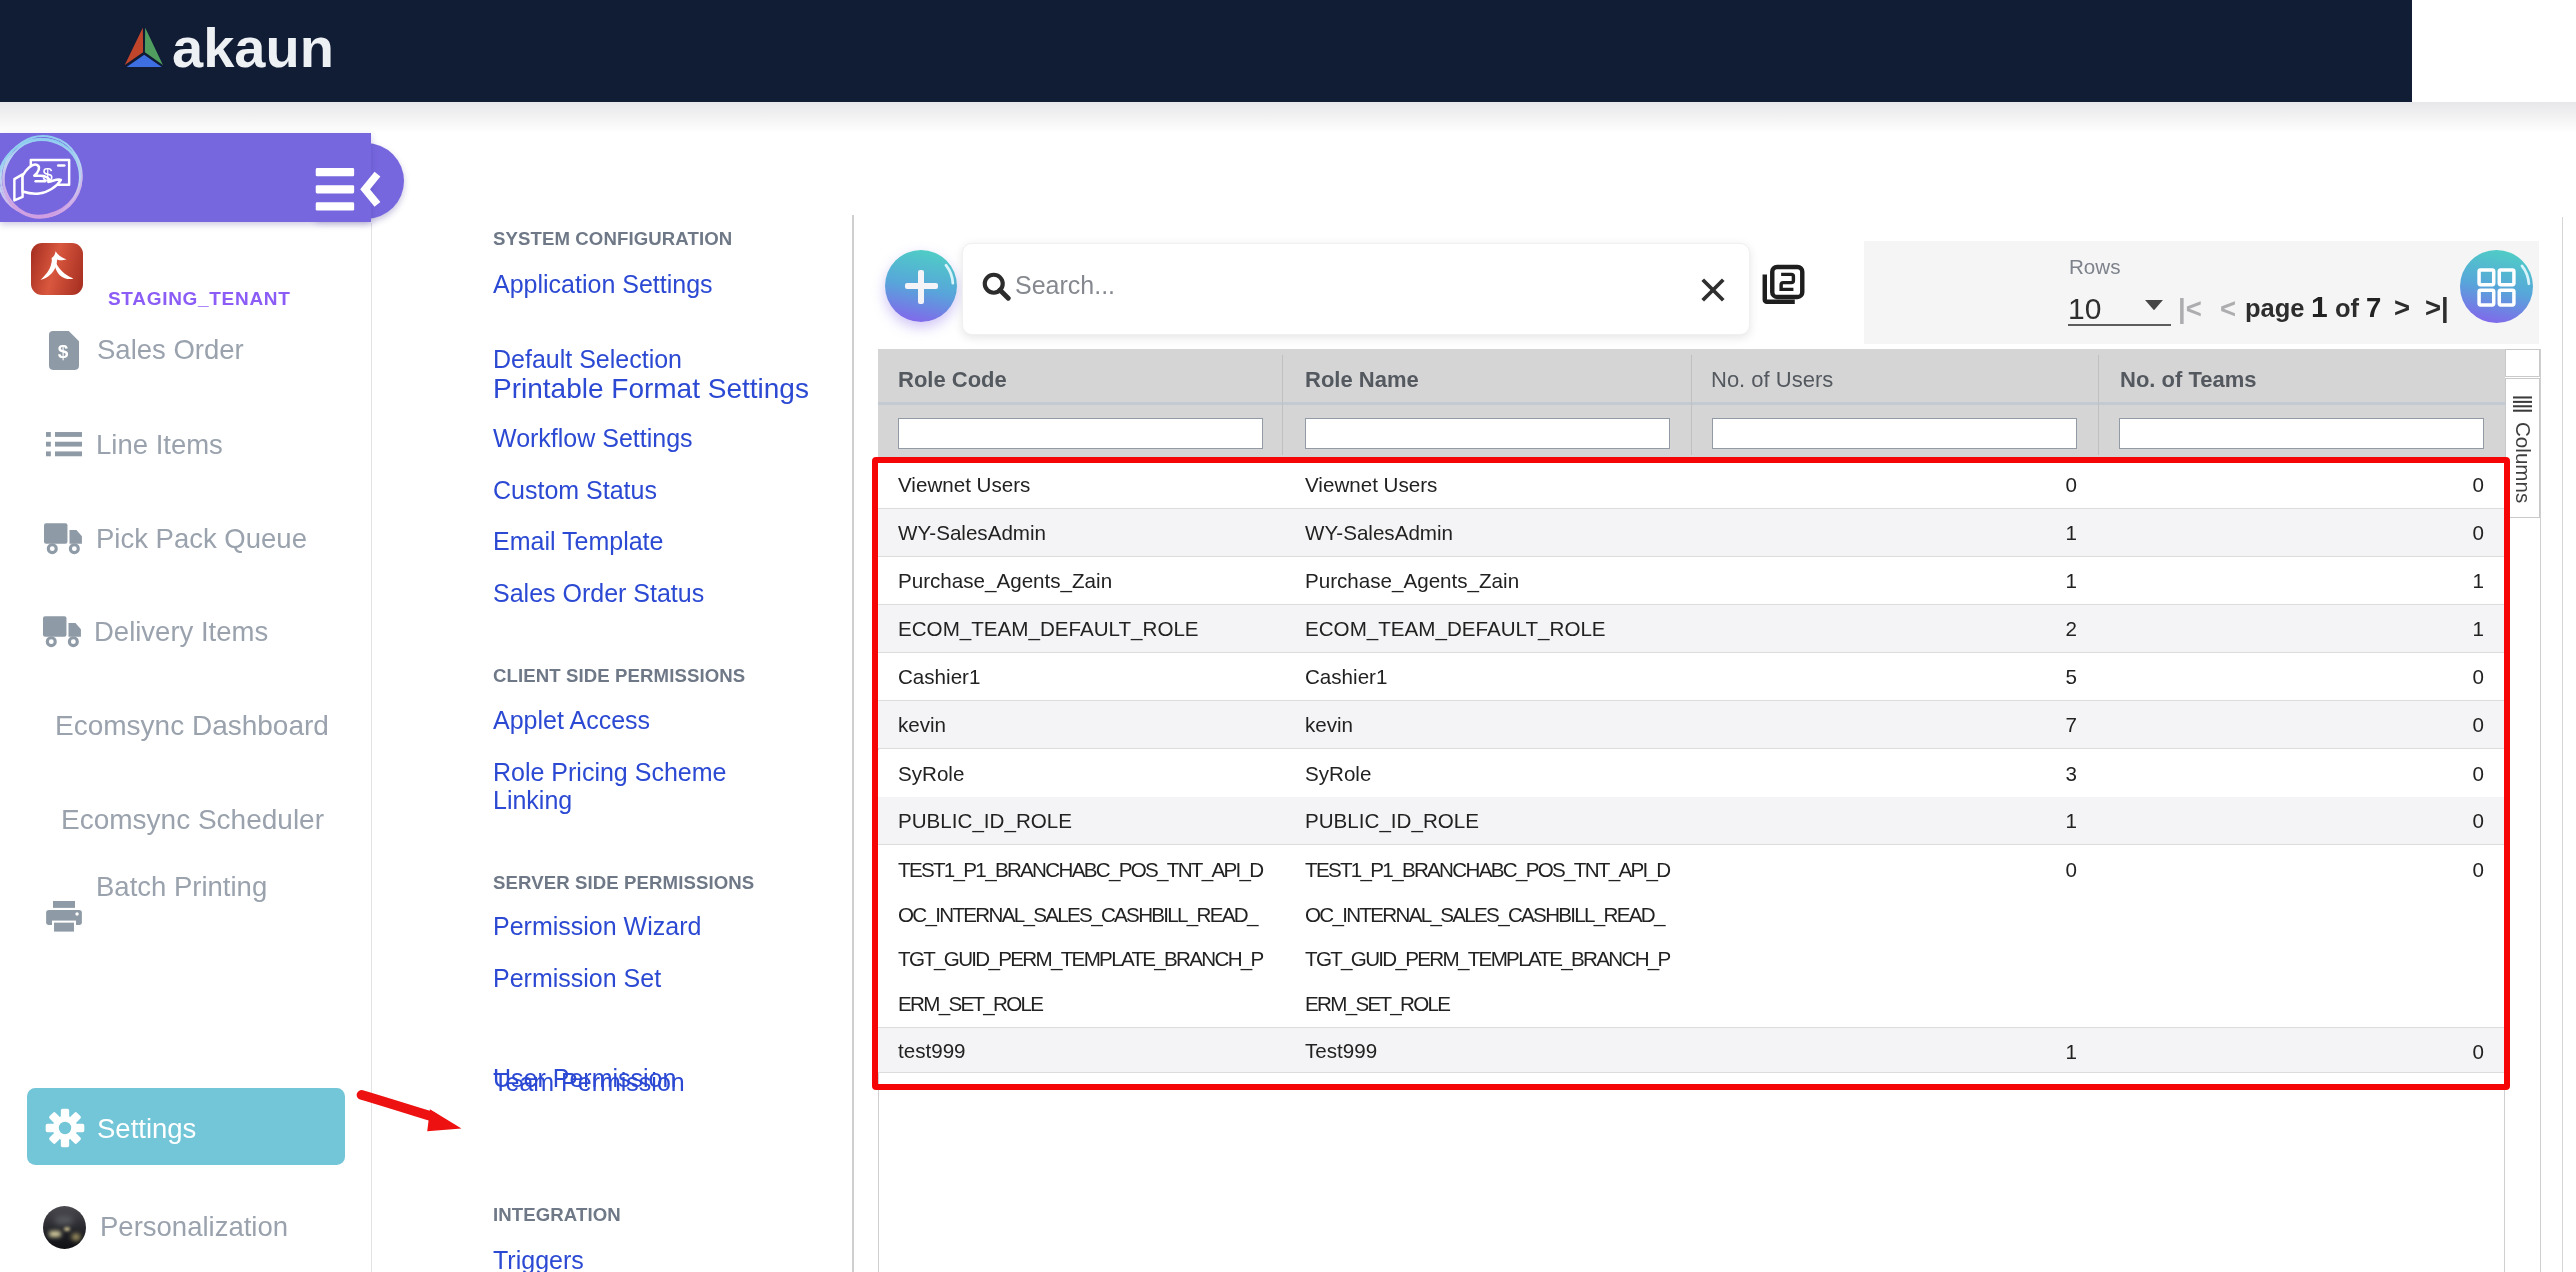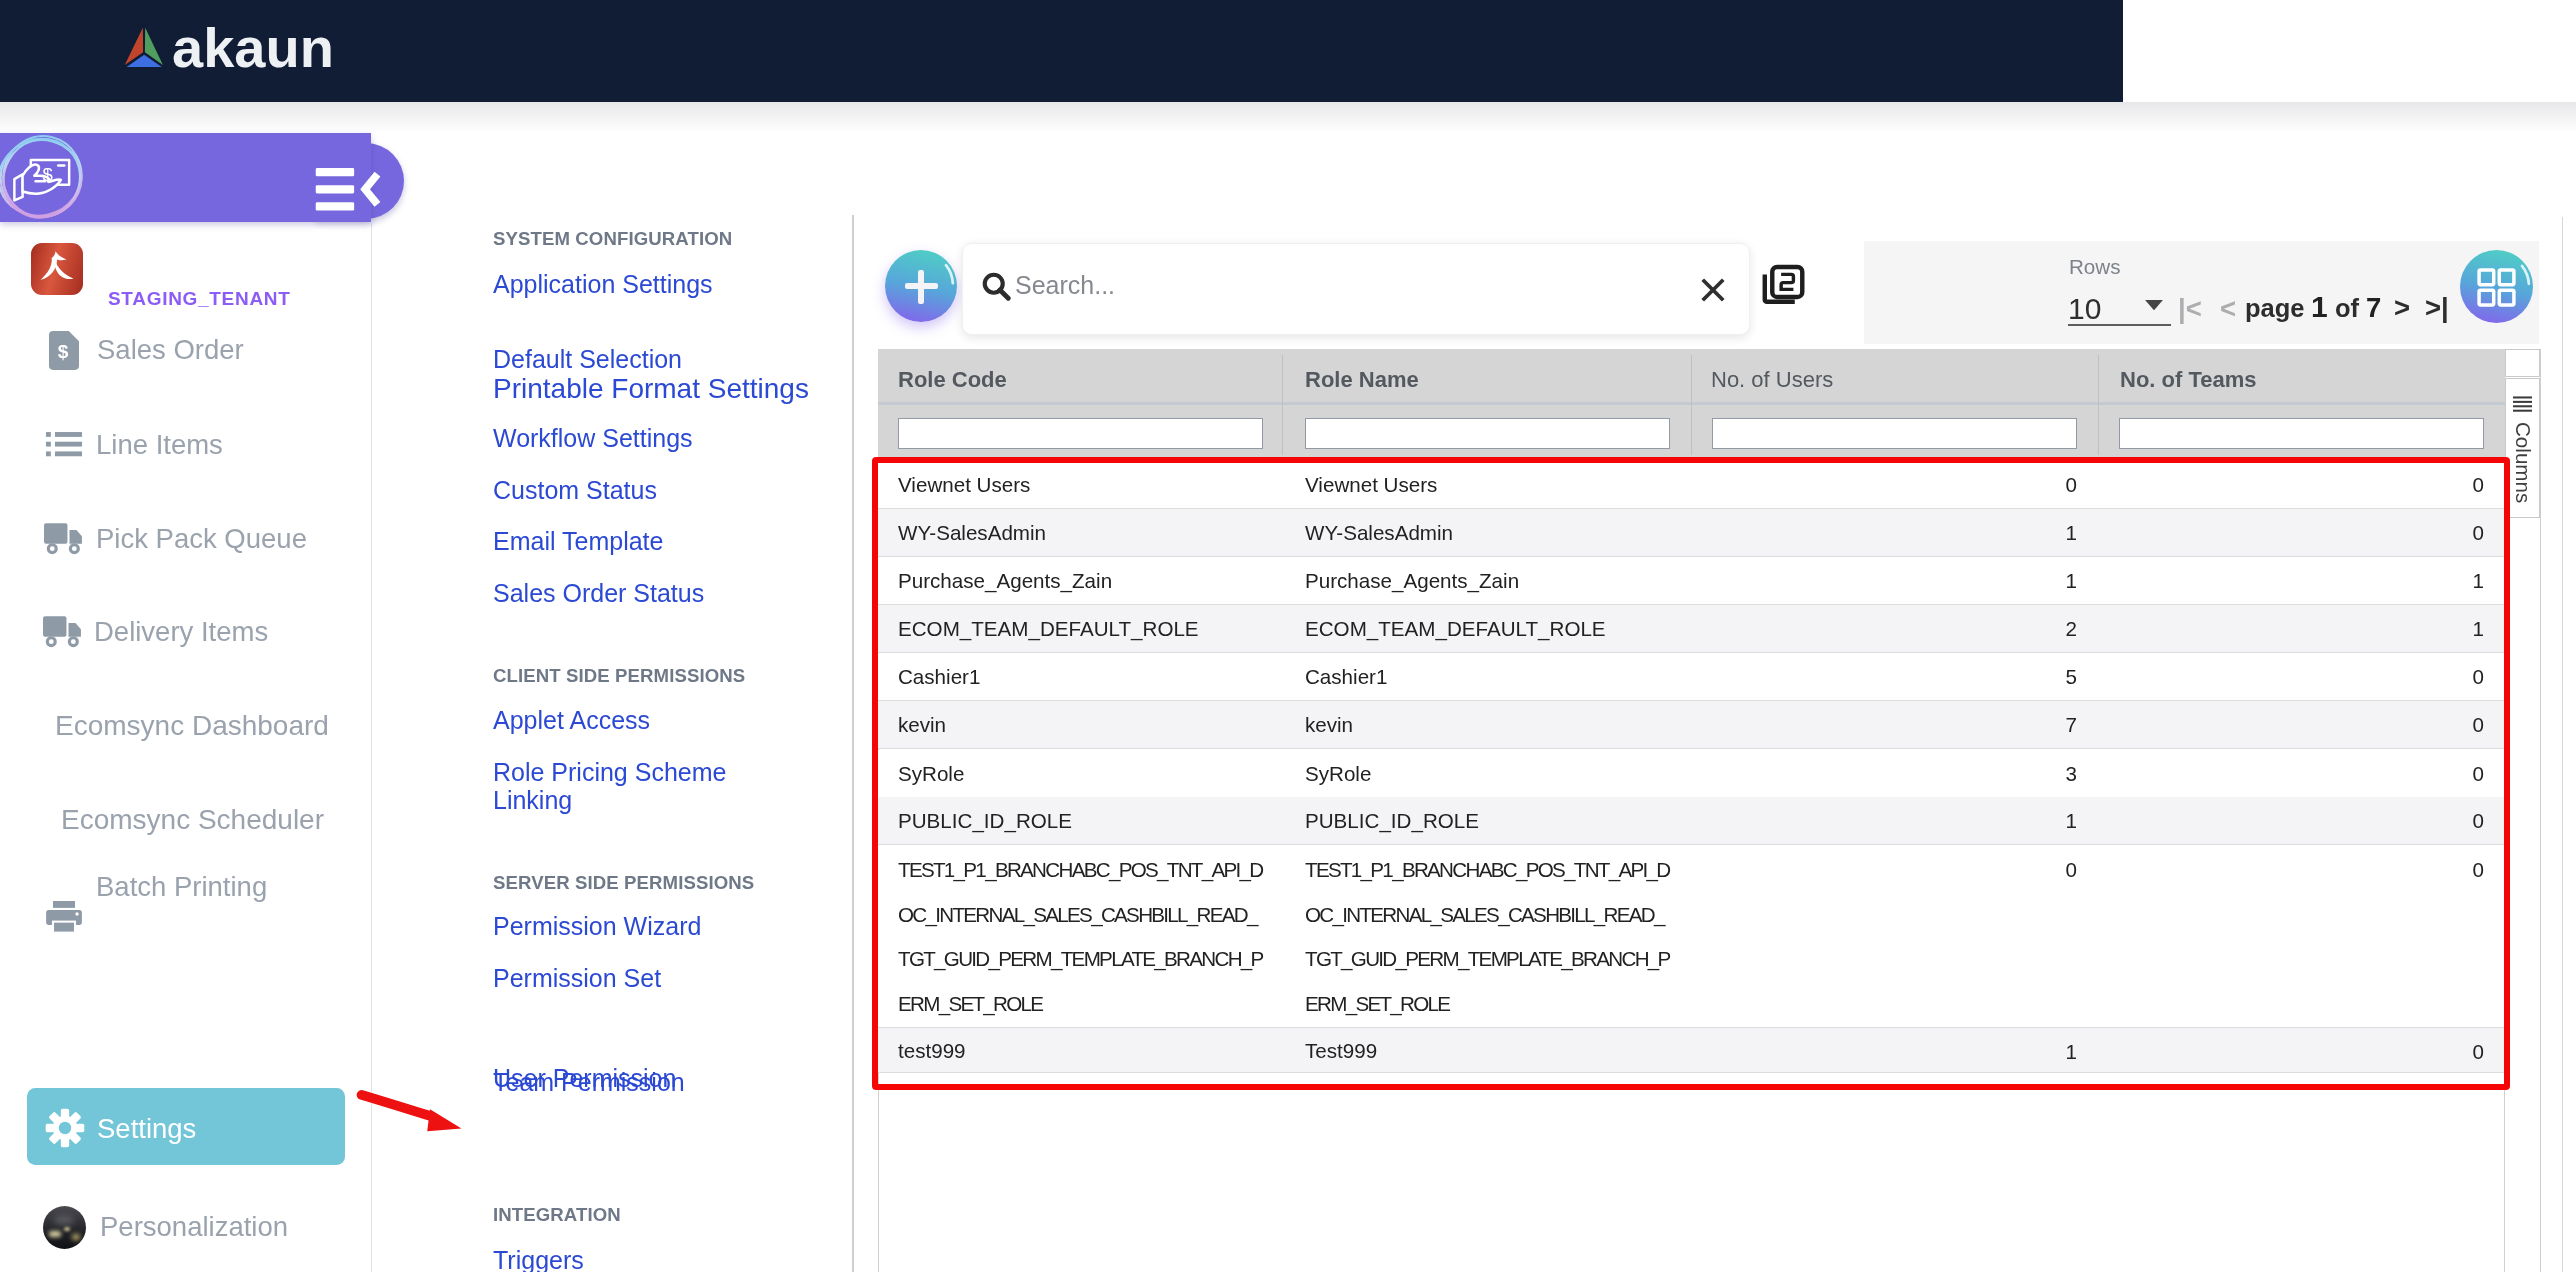--- a/index.html
+++ b/index.html
@@ -6,21 +6,21 @@
   html,body { width:2576px; height:1273px; overflow:hidden; background:#fff;
     font-family:"Liberation Sans", sans-serif; }
   .abs { position:absolute; }
 </style>
 </head>
 <body>
 <div class="abs" style="left:0;top:0;width:2576px;height:1273px;background:#fff;">
 
   <div class="abs" style="left:0;top:102px;width:2576px;height:31px;background:linear-gradient(#e7e7e9,#ffffff);"></div>
 
-  <div class="abs" style="left:0;top:0;width:2123px;height:102px;background:#111c35;overflow:hidden;">
+  <div class="abs" style="left:0;top:0;width:2412px;height:102px;background:#111c35;overflow:hidden;">
     <svg class="abs" style="left:121px;top:23.4px;" width="45" height="47" viewBox="0 0 66 68">
       <polygon points="33,2 33.5,43 3,64" fill="#c0452b" stroke="#111c35" stroke-width="2"></polygon>
       <polygon points="34.5,2 34,43 64,64" fill="#4f9e5f" stroke="#111c35" stroke-width="2"></polygon>
       <polygon points="34,45 5,65 63,65" fill="#3d6fe2" stroke="#111c35" stroke-width="2"></polygon>
     </svg>
     <div class="abs" style="left:172px;top:15px;font-size:56px;font-weight:700;color:#eef1f4;letter-spacing:0px;">akaun</div>
 
     <div class="abs" style="left:2537px;top:17px;width:63px;height:63px;border-radius:50%;background:linear-gradient(#59595e 0%,#3d3e44 30%,#232428 65%,#121317 100%);overflow:hidden;">
       <div class="abs" style="left:9.6px;top:36px;width:18px;height:7.6px;background:#d9d0a6;border-radius:3.4px;filter:blur(2.8px);"></div>
       <div class="abs" style="left:30px;top:30px;width:11px;height:5.5px;background:#cfc28c;border-radius:2.8px;filter:blur(2.1px);"></div>

